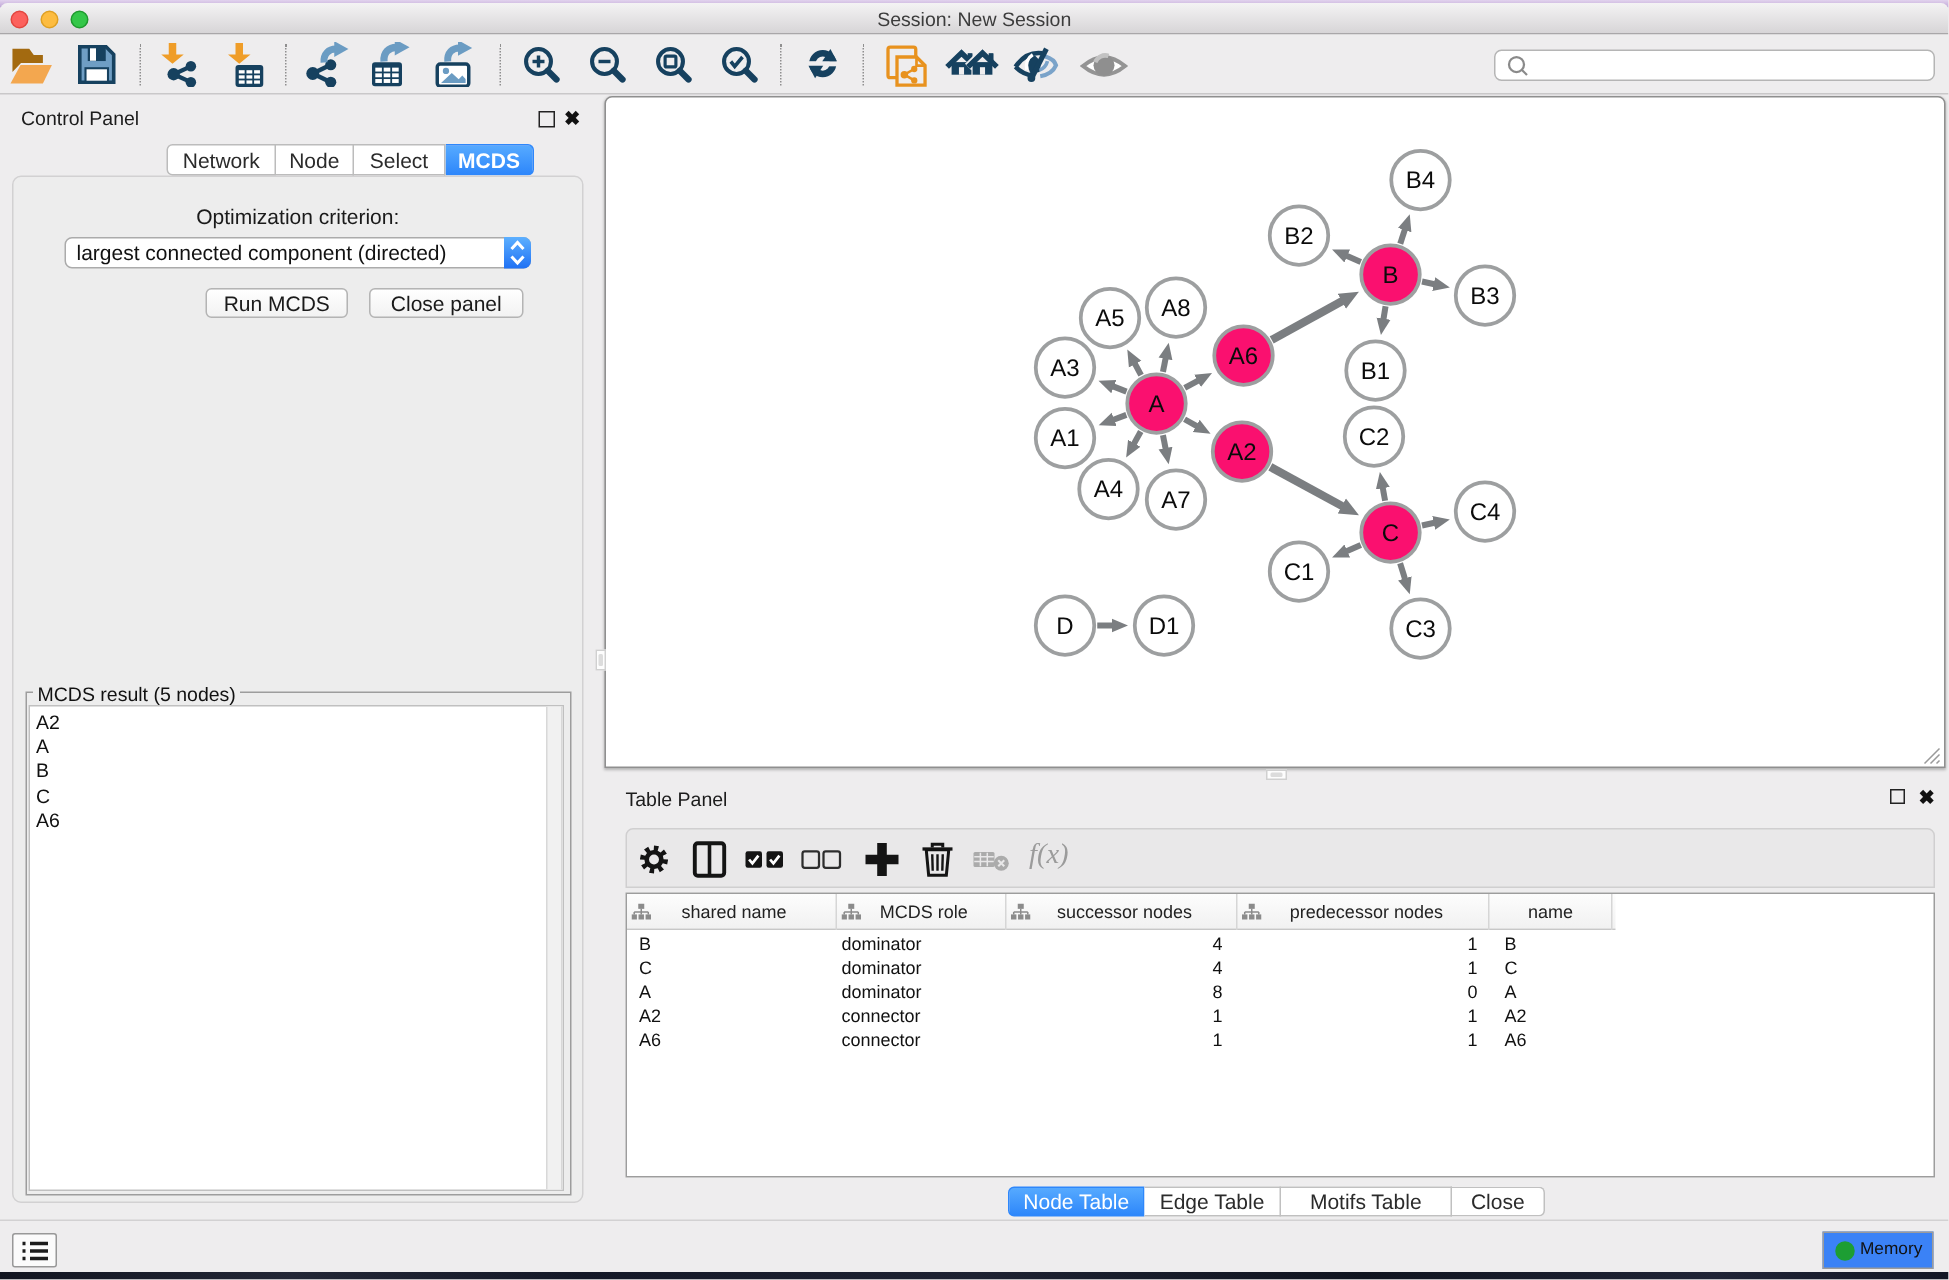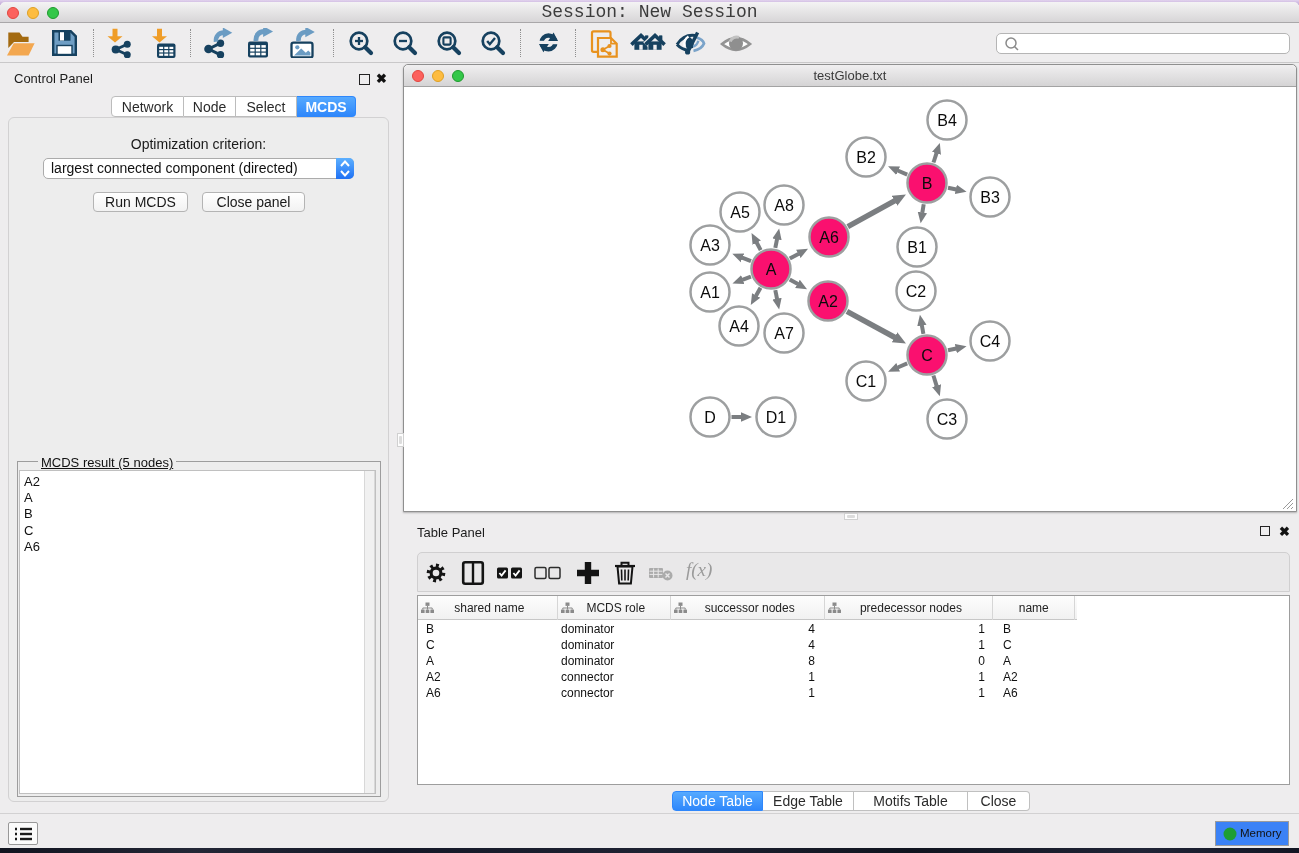--- a/index.html
+++ b/index.html
@@ -1,41 +1,41 @@
 <!DOCTYPE html>
 <html><head><meta charset="utf-8">
 <style>
 *{margin:0;padding:0;box-sizing:border-box;}
 html,body{width:1299px;height:853px;overflow:hidden;font-family:"Liberation Sans",sans-serif;}
 body{background:#eeedee;position:relative;}
 .abs{position:absolute;}
 #purple{left:0;top:0;width:1299px;height:5px;background:linear-gradient(#e2d3ee,#bfa5d6);}
 #titlebar{left:0;top:2px;width:1299px;height:21px;background:linear-gradient(#f4f3f4,#d7d5d7);border-bottom:1px solid #a9a7a9;border-radius:5px 5px 0 0;}
 #titlebar .tl{position:absolute;top:5px;width:12px;height:12px;border-radius:50%;}
-#title-text{width:100%;text-align:center;font-size:18px;color:#3c3c3c;line-height:21px;font-family:Liberation Mono, monospace;}
+#title-text{width:100%;text-align:center;font-size:13px;color:#3c3c3c;line-height:21px;}
 #toolbar{left:0;top:24px;width:1299px;height:39px;background:#eeedee;border-bottom:1px solid #c9c8c9;}
 .sep{position:absolute;top:5px;height:28px;width:0;border-left:1px dotted #8f8f8f;}
 .ticon{position:absolute;top:0;}
 #search{position:absolute;left:996px;top:9px;width:294px;height:21px;background:#fff;border:1px solid #b5b5b5;border-radius:5px;}
 #cp-title{left:14px;top:71px;font-size:13px;color:#1c1c1c;}
 #cp-float{left:359px;top:74px;width:11px;height:11px;border:1.6px solid #222;}
 #cp-close{left:376px;top:71px;font-size:13px;color:#111;font-weight:bold;}
 #cp-inner{left:8px;top:117px;width:381px;height:685px;border:1px solid #d2d1d2;border-radius:6px;background:#ededed;}
 .tabgrp{position:absolute;display:flex;}
 .tab{height:21px;background:#fff;border:1px solid #bcbcbc;border-left:none;font-size:14px;color:#2b2b2b;text-align:center;line-height:20px;}
 .tab.first{border-left:1px solid #bcbcbc;border-radius:4px 0 0 4px;margin-left:34px;}
 .tab.last{border-radius:0 4px 4px 0;}
 .tab.sel{background:linear-gradient(#56aaff,#2e87fb);color:#fff;border-color:#2e87fb;font-weight:bold;}
 #cp-tabs{left:77px;top:96px;}
 #opt-label{left:0px;top:136px;width:397px;text-align:center;font-size:14px;color:#1a1a1a;}
 #dropdown{left:43px;top:158px;width:311px;height:21px;background:#fff;border:1px solid #ababab;border-radius:5px;font-size:14px;color:#111;line-height:19px;padding-left:7px;}
 #dd-btn{position:absolute;right:-1px;top:-1px;width:18px;height:21px;border-radius:0 5px 5px 0;background:linear-gradient(#5db0ff,#1f71f4);}
-.btn{position:absolute;height:20px;background:linear-gradient(#ffffff,#f2f2f2);border:1px solid #b4b4b4;border-radius:4px;font-size:14px;color:#1a1a1a;text-align:center;line-height:18px;}
+.btn{position:absolute;height:20px;background:linear-gradient(#ffffff,#f2f2f2);border:1px solid #b4b4b4;border-radius:4px;font-size:14px;color:#1a1a1a;text-align:center;line-height:18px;margin-left:44px;}
 #fieldset{left:17px;top:461px;width:364px;height:336px;border:1px solid #9d9d9d;}
-#legend{left:38px;top:455px;background:#ededed;padding:0 3px;font-size:13px;color:#111;text-decoration:underline;}
+#legend{left:22px;top:455px;background:#ededed;padding:0 3px;font-size:13px;color:#111;}
 #mlist{left:19px;top:470px;width:357px;height:324px;background:#fff;border:1px solid #c0c0c0;font-size:13px;color:#111;line-height:16.2px;padding:3px 0 0 4px;}
 #mscroll{left:364px;top:471px;width:11px;height:322px;background:#f1f1f1;border-left:1px solid #d8d8d8;border-right:1px solid #d8d8d8;}
 #netwin{left:403px;top:64px;width:894px;height:448px;background:#fff;border:1px solid #8f8f8f;border-radius:5px 5px 0 0;box-shadow:0 1px 2px rgba(0,0,0,.25);}
 #net-title{left:0;top:0;width:100%;height:22px;background:linear-gradient(#f0eff0,#d5d4d5);border-bottom:1px solid #a3a3a3;border-radius:5px 5px 0 0;}
 #net-title .tl{position:absolute;top:5px;width:12px;height:12px;border-radius:50%;}
 #net-title-text{width:100%;text-align:center;font-size:13px;color:#3a3a3a;line-height:22px;}
 #tp-title{left:417px;top:525px;font-size:13px;color:#1c1c1c;}
 #tp-float{left:1260px;top:526px;width:10px;height:10px;border:1.5px solid #222;}
 #tp-close{left:1279px;top:524px;font-size:13px;color:#111;font-weight:bold;}
 #tp-toolbar{left:417px;top:552px;width:873px;height:40px;background:#e9e8e9;border:1px solid #d0cfd0;border-radius:5px 5px 0 0;}
@@ -229,26 +229,20 @@
         <path d="M5 13 L9 17.4 L13 13" fill="none" stroke="#fff" stroke-width="2"></path>
       </svg></div>
 </div>
 <div class="btn" style="left:93px;top:192px;width:95px;">Run MCDS</div>
 <div class="btn" style="left:202px;top:192px;width:103px;">Close panel</div>
 <div class="abs" id="fieldset"></div>
 <div class="abs" id="legend">MCDS result (5 nodes)</div>
 <div class="abs" id="mlist">A2<br>A<br>B<br>C<br>A6</div>
 <div class="abs" id="mscroll"></div>
 <div class="abs" id="netwin">
-  <div class="abs" id="net-title">
-    <div class="tl" style="left:8px;background:#fc615d;border:1px solid #e2463f;"></div>
-    <div class="tl" style="left:28px;background:#fdbc40;border:1px solid #dfa023;"></div>
-    <div class="tl" style="left:48px;background:#34c749;border:1px solid #1f9a2e;"></div>
-    <div id="net-title-text">testGlobe.txt</div>
-  </div>
   <svg class="abs" style="left:0;top:21px" width="892" height="425">
     <defs>
       <marker id="arr" markerWidth="13" markerHeight="12" refX="0.5" refY="5.5" orient="auto" markerUnits="userSpaceOnUse">
           <path d="M0,0.8 L11,5.5 L0,10.2 Z" fill="#7b7e81"></path>
         </marker>
       <marker id="arr2" markerWidth="15" markerHeight="14" refX="0.5" refY="6.5" orient="auto" markerUnits="userSpaceOnUse">
           <path d="M0,0.8 L13,6.5 L0,12.2 Z" fill="#7b7e81"></path>
         </marker>
     </defs>
     <line x1="346.9" y1="190.6" x2="338.3" y2="193.8" stroke="#7b7e81" stroke-width="4" marker-end="url(#arr)"></line>

